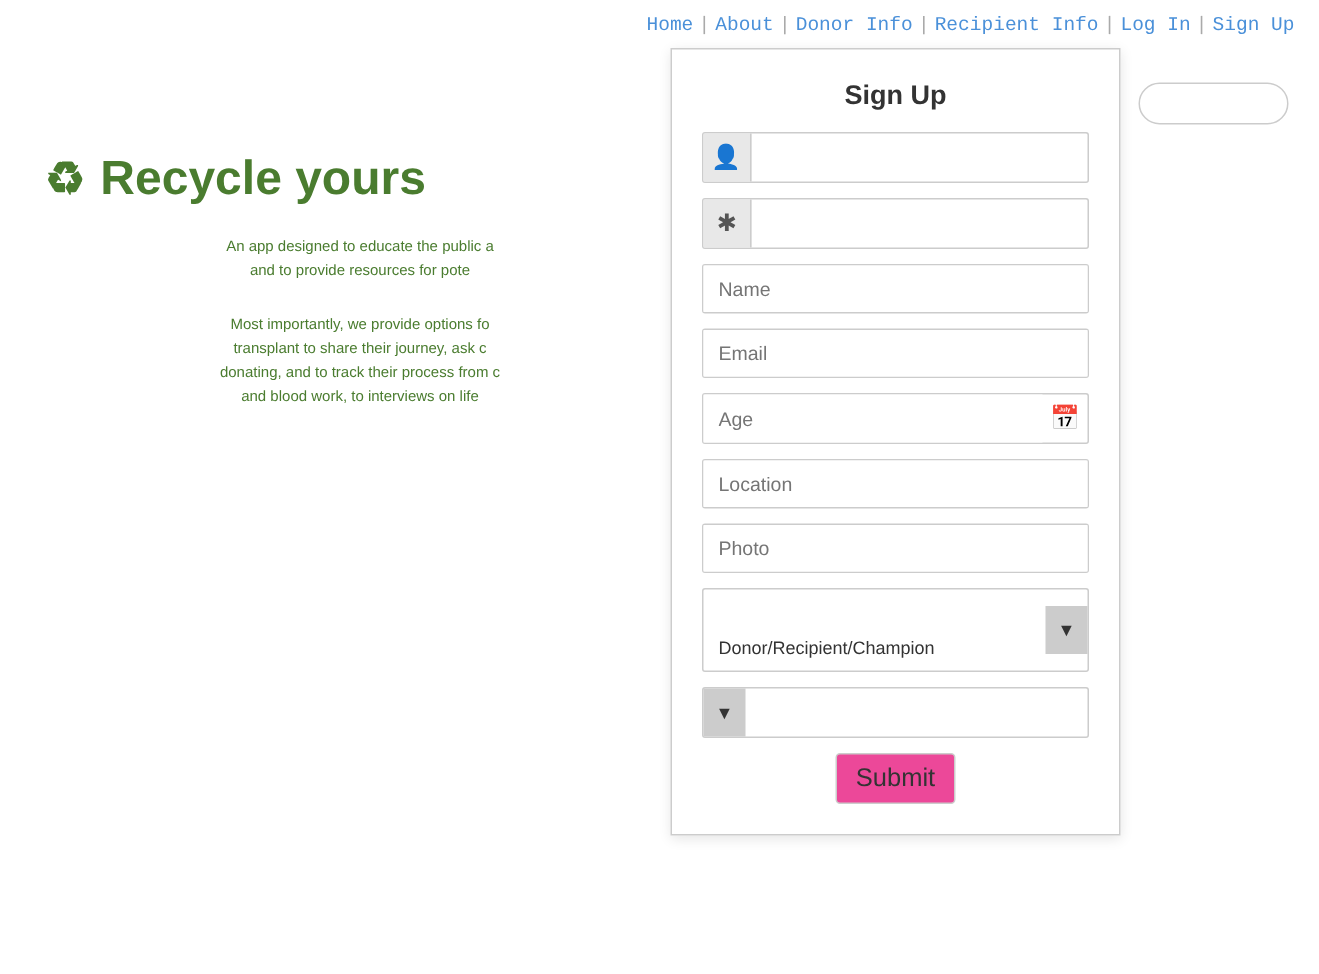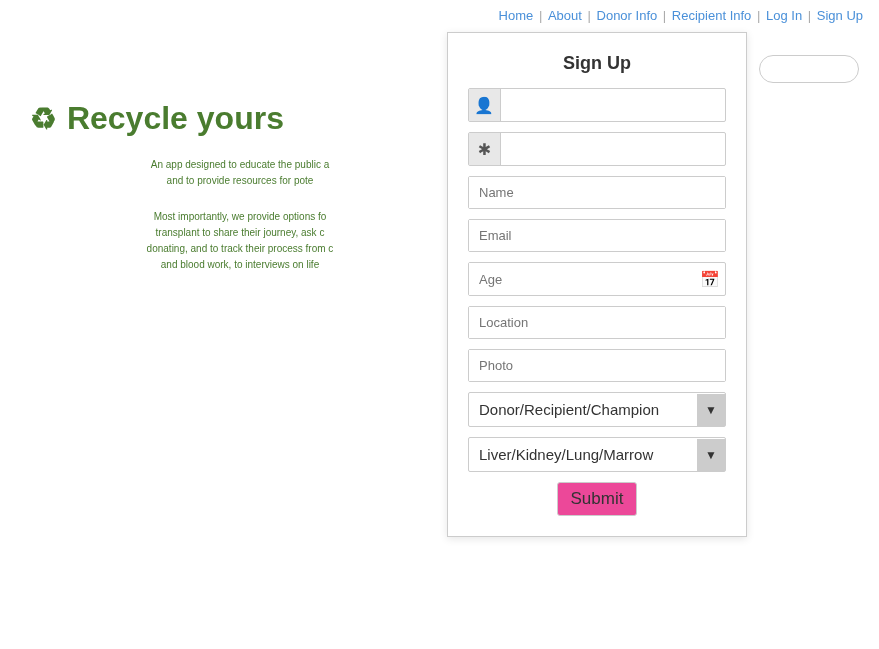--- a/index.html
+++ b/index.html
@@ -24,20 +24,21 @@
       right: 0;
       width: 100%;
       text-align: right;
       padding: 8px 16px;
       font-size: 13px;
     }
 
     .top-nav a {
       color: #4a90d9;
       text-decoration: none;
+      font-family: Liberation Mono, monospace;
     }
 
     .top-nav span {
       color: #aaa;
       margin: 0 2px;
     }
 
     
     .bg-content {
       position: absolute;
@@ -179,24 +180,25 @@
       margin-bottom: 10px;
       border-radius: 2px;
       background: #fff;
     }
 
     .select-row select {
       border: none;
       outline: none;
       padding: 8px 10px;
       flex: 1;
-      font-size: 15px;
+      font-size: 12px;
       color: #333;
       background: transparent;
       appearance: none;
+      margin-top: 24px;
       -webkit-appearance: none;
     }
 
     .select-arrow {
       width: 28px;
       height: 32px;
       background: #ccc;
       display: flex;
       align-items: center;
       justify-content: center;
@@ -285,20 +287,17 @@
   </div>
 
   <div class="select-row">
     <select>
       <option>Donor/Recipient/Champion</option>
     </select>
     <div class="select-arrow">▼</div>
   </div>
 
   <div class="select-row">
-    <select>
-      <option>Liver/Kidney/Lung/Marrow</option>
-    </select>
     <div class="select-arrow">▼</div>
   </div>
 
   <button class="submit-btn">Submit</button>
 </div>
 
 </body></html>

